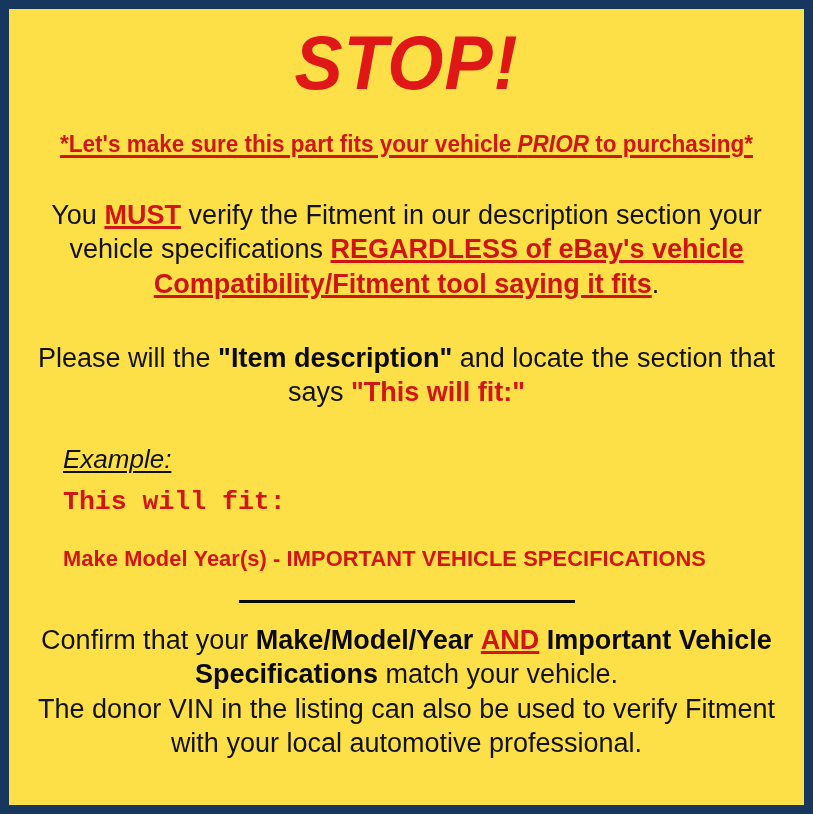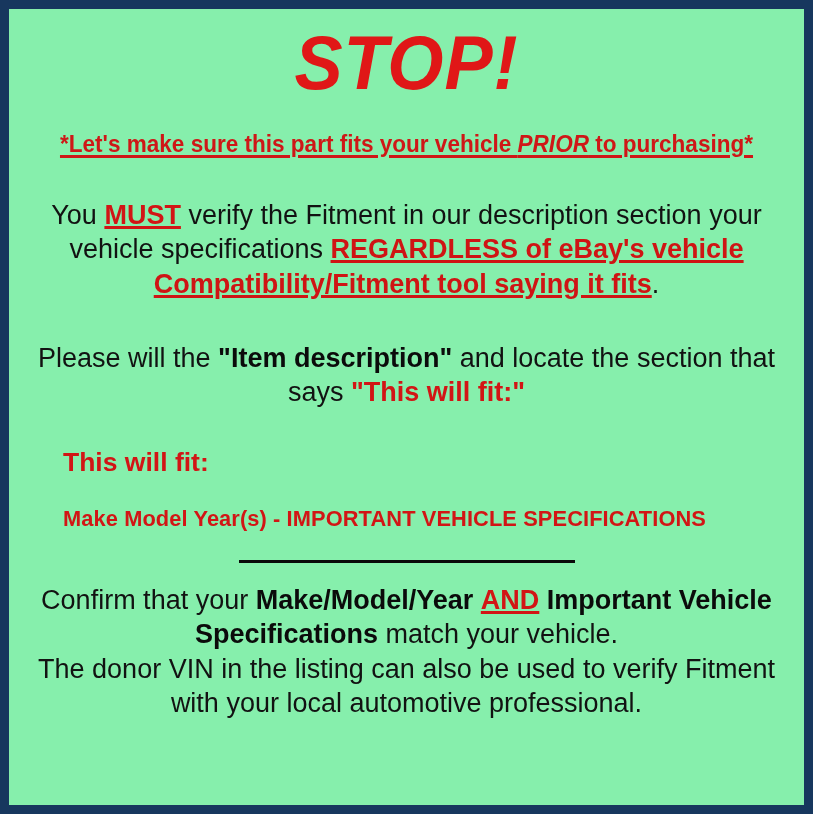--- a/index.html
+++ b/index.html
@@ -8,21 +8,21 @@
     background: #ffffff;
   }
   body {
     font-family: "Liberation Sans", sans-serif;
   }
 
   #notice-card {
     width: 813px;
     height: 814px;
     box-sizing: border-box;
-    background: #86efac;
+    background: #fde047;
     border: 9px solid #17375e;
     position: relative;
     overflow: hidden;
   }
 
   .inner {
     box-sizing: border-box;
     width: 100%;
     height: 100%;
     padding: 0 8px;
@@ -114,21 +114,22 @@
     text-decoration: underline;
     text-underline-offset: 3px;
     text-decoration-thickness: 2px;
     display: inline-block;
   }
   .example-fit {
     color: #d21515;
     font-weight: bold;
     font-size: 26.5px;
     line-height: 1.2;
-    margin-top: 2px;
+    margin-top: 12px;
+    font-family: Liberation Mono, monospace;
   }
   .example-spec {
     color: #d21515;
     font-weight: bold;
     font-size: 22.5px;
     line-height: 1.2;
     margin-top: 26px;
     letter-spacing: 0.1px;
     transform: scaleX(0.97);
     transform-origin: left center;
@@ -161,20 +162,23 @@
 
     <div class="para p-must">
       <span>You </span><span class="r-bold-ital-u">MUST</span><span> verify the Fitment in our description section your vehicle specifications </span><span class="r-bold-u">REGARDLESS of eBay's vehicle Compatibility/Fitment tool saying it fits</span><span>.</span>
     </div>
 
     <div class="para p-view">
       <span>Please will the </span><span class="k-bold">"Item description"</span><span> and locate the section that says </span><span class="r-bold">"This will fit:"</span>
     </div>
 
     <div class="example-block">
+      <div>
+        <span class="example-label">Example:</span>
+      </div>
       <div class="example-fit">This will fit:</div>
       <div class="example-spec">Make Model Year(s) - IMPORTANT VEHICLE SPECIFICATIONS</div>
     </div>
 
     <div class="divider-wrap">
       <div class="divider"></div>
     </div>
 
     <div class="para p-confirm">
       <span>Confirm that your </span><span class="k-bold">Make/Model/Year</span><span>&nbsp;</span><span class="r-bold-ital-u">AND</span><span>&nbsp;</span><span class="k-bold">Important Vehicle Specifications</span><span> match your vehicle.</span>

